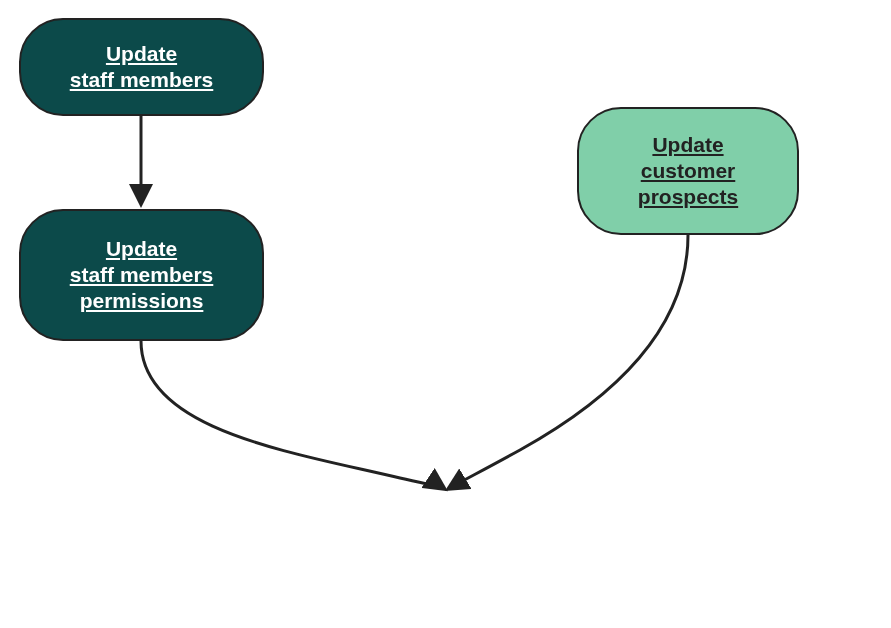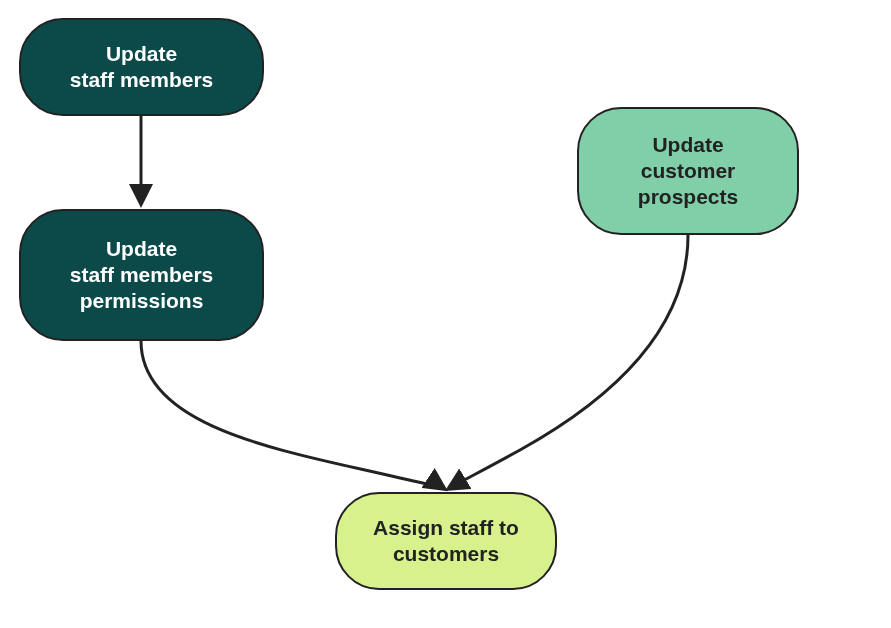--- a/index.html
+++ b/index.html
@@ -11,21 +11,21 @@
     align-items:center;
     justify-content:center;
     text-align:center;
     border:2px solid #222;
     border-radius:44px;
     font-weight:700;
     line-height:1.25;
     padding:0 18px;
     box-sizing:border-box;
   }
-  .node span{white-space:pre-line;}
+  .node span{white-space:pre-line;text-decoration:underline;}
   .dark{background:#0c4a4a;color:#fff;font-size:21px;}
   .mint{background:#80cfa9;color:#222;font-size:21px;}
   .lime{background:#d7f28d;color:#222;font-size:21px;}
 </style>
 </head>
 <body>
 
 <div class="canvas">
 
   <svg class="edges">
@@ -49,18 +49,14 @@
 staff members
 permissions</span>
   </div>
 
   <div class="node mint" style="left:577px;top:107px;width:222px;height:128px;">
     <span>Update
 customer
 prospects</span>
   </div>
 
-  <div class="node lime" style="left:335px;top:492px;width:222px;height:98px;">
-    <span>Assign staff to
-customers</span>
-  </div>
 
 </div>
 
 </body></html>

